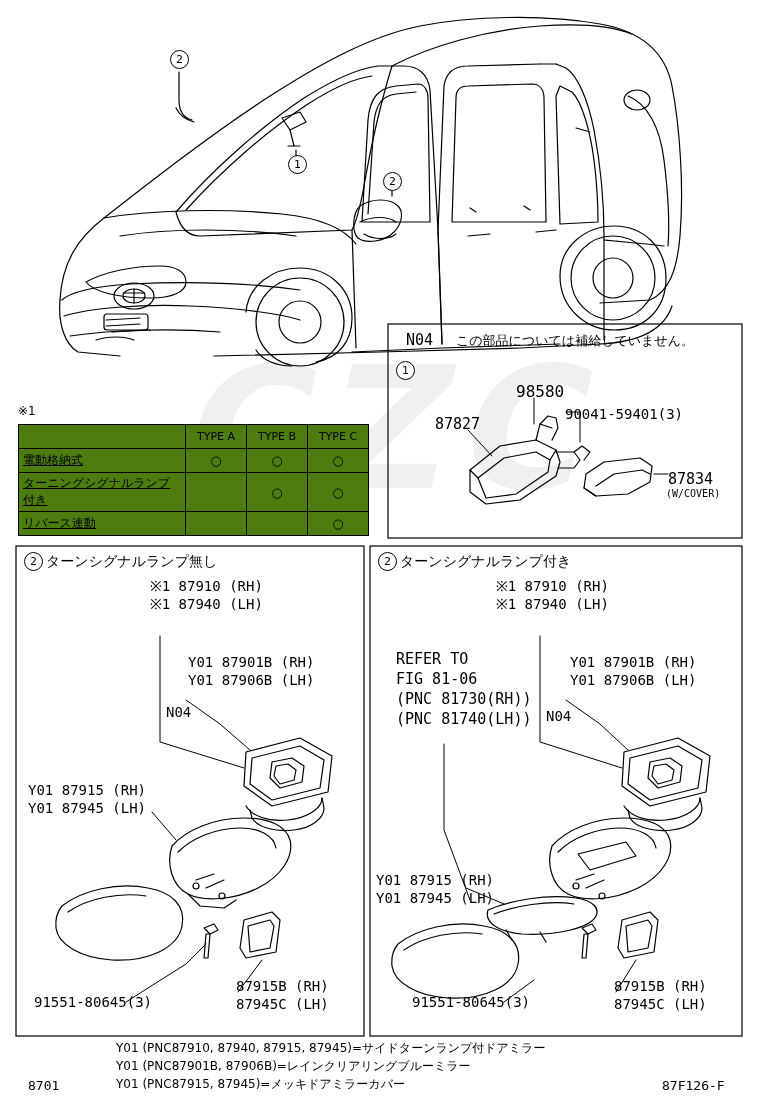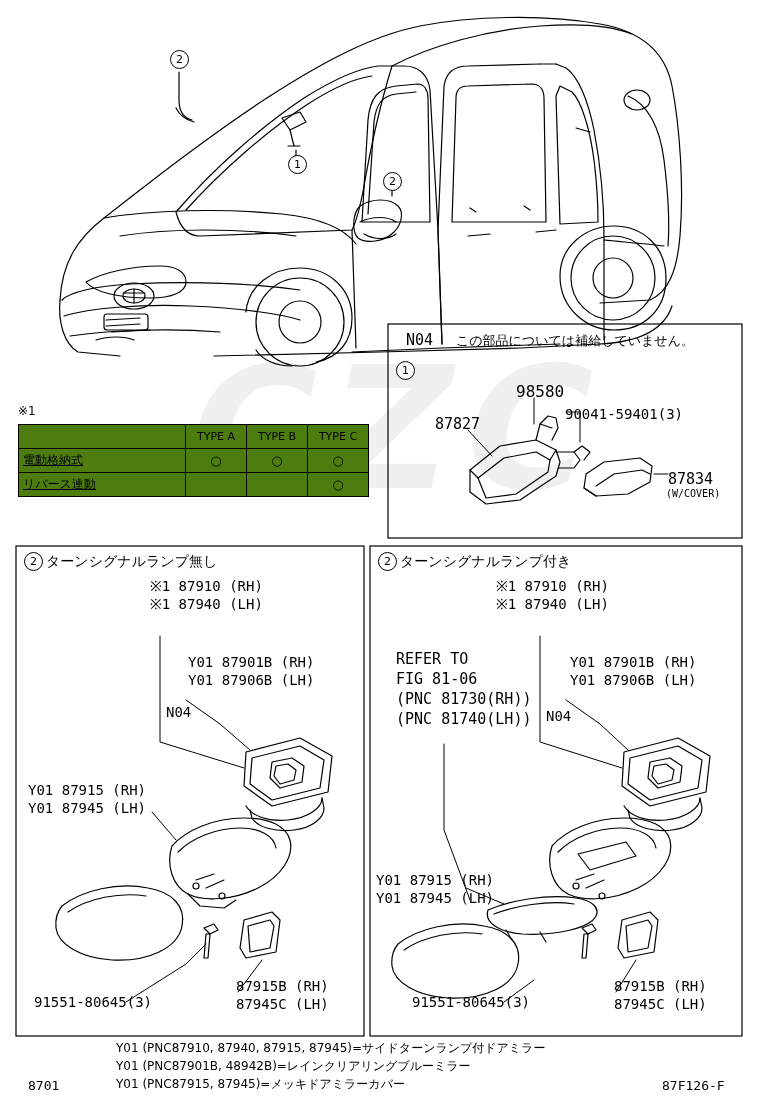--- a/index.html
+++ b/index.html
@@ -246,20 +246,26 @@
       <th class="hdr">TYPE B</th>
       <th class="hdr">TYPE C</th>
     </tr>
     <tr>
       <td class="rowlab jp">電動格納式</td>
       <td class="mark">○</td>
       <td class="mark">○</td>
       <td class="mark">○</td>
     </tr>
     <tr>
+      <td class="rowlab jp">ターニングシグナルランプ付き</td>
+      <td class="mark"></td>
+      <td class="mark">○</td>
+      <td class="mark">○</td>
+    </tr>
+    <tr>
       <td class="rowlab jp">リバース連動</td>
       <td class="mark"></td>
       <td class="mark"></td>
       <td class="mark">○</td>
     </tr>
   </tbody>
     </table>
 
   <div class="circnum" style="left:396px;top:361px;">1</div>
   <div class="lbl mono" style="left:516px;top:382px;font-size:16px;">98580</div>
@@ -294,19 +300,19 @@
   <div class="lbl mono" style="left:546px;top:708px;font-size:14px;">N04</div>
   <div class="lbl mono" style="left:570px;top:654px;font-size:14px;">Y01 87901B (RH)</div>
   <div class="lbl mono" style="left:570px;top:672px;font-size:14px;">Y01 87906B (LH)</div>
   <div class="lbl mono" style="left:376px;top:872px;font-size:14px;">Y01 87915 (RH)</div>
   <div class="lbl mono" style="left:376px;top:890px;font-size:14px;">Y01 87945 (LH)</div>
   <div class="lbl mono" style="left:412px;top:994px;font-size:14px;">91551-80645(3)</div>
   <div class="lbl mono" style="left:614px;top:978px;font-size:14px;">87915B (RH)</div>
   <div class="lbl mono" style="left:614px;top:996px;font-size:14px;">87945C (LH)</div>
 
   <div class="footnote jp" style="left:116px;top:1040px;">Y01 (PNC87910, 87940, 87915, 87945)=サイドターンランプ付ドアミラー</div>
-  <div class="footnote jp" style="left:116px;top:1058px;">Y01 (PNC87901B, 48942B)=レインクリアリングブルーミラー</div>
+  <div class="footnote jp" style="left:116px;top:1058px;">Y01 (PNC87901B, 87906B)=レインクリアリングブルーミラー</div>
   <div class="footnote jp" style="left:116px;top:1076px;">Y01 (PNC87915, 87945)=メッキドアミラーカバー</div>
 
   <div class="lbl mono" style="left:28px;top:1078px;font-size:13px;">8701</div>
   <div class="lbl mono" style="left:662px;top:1078px;font-size:13px;">87F126-F</div>
 
 </div>
 
 </body></html>

